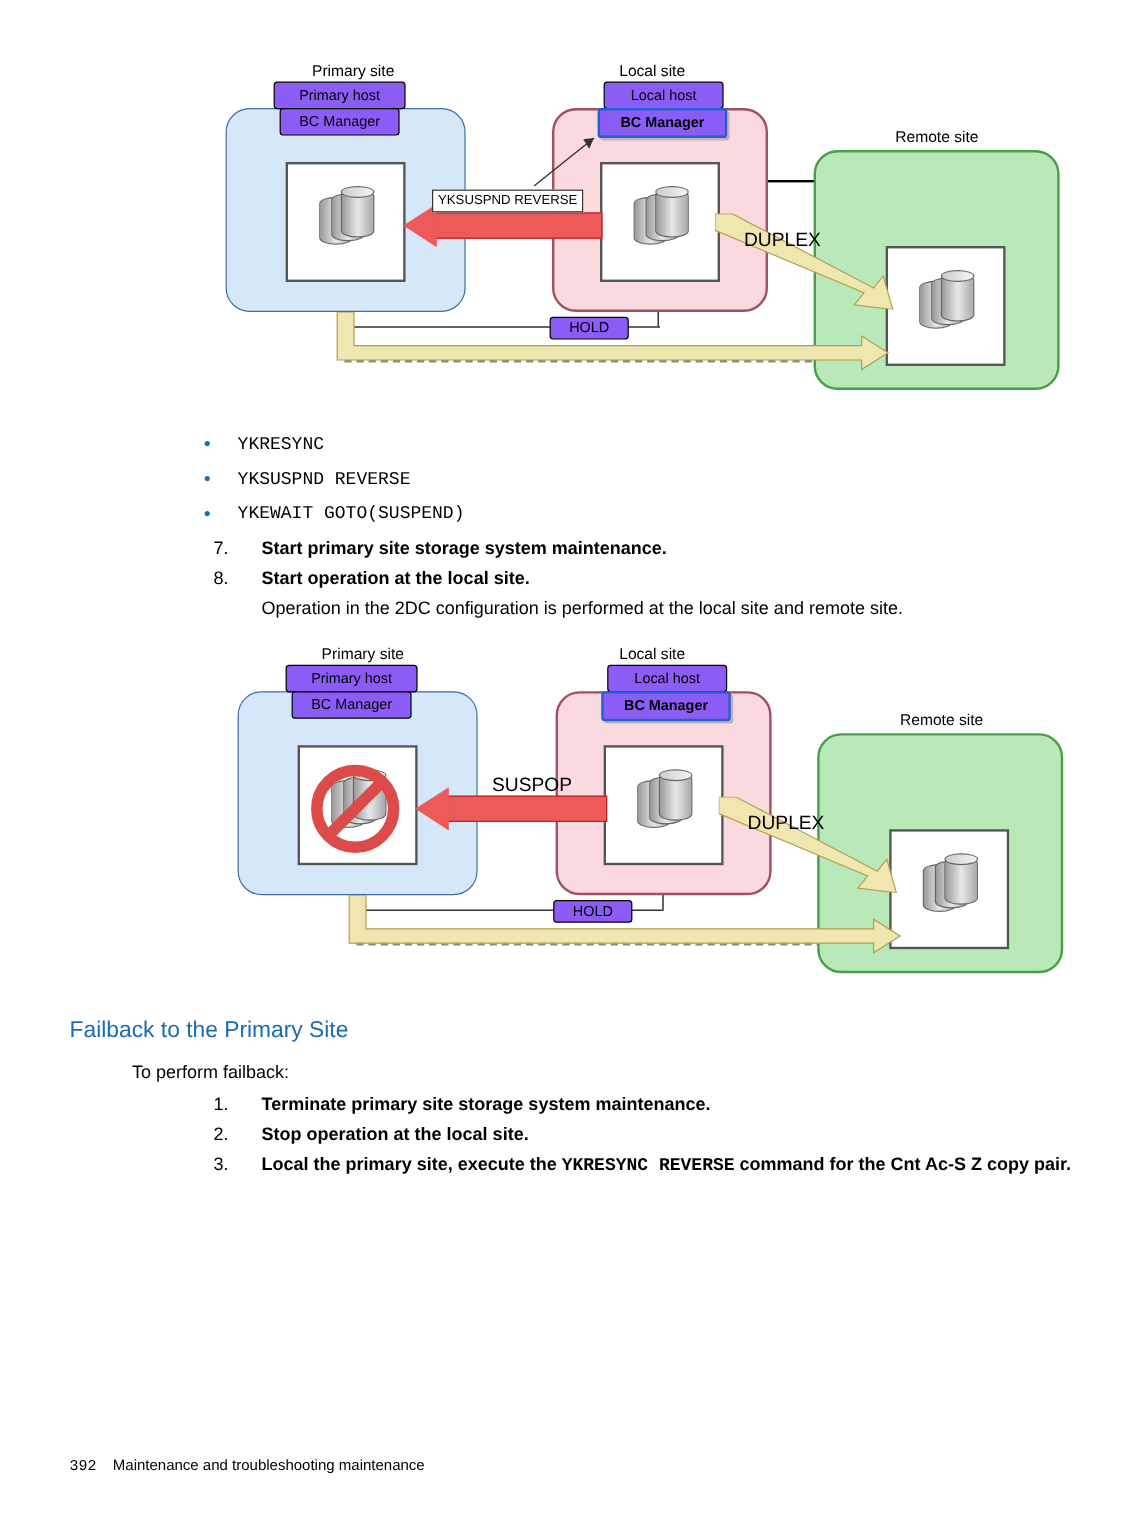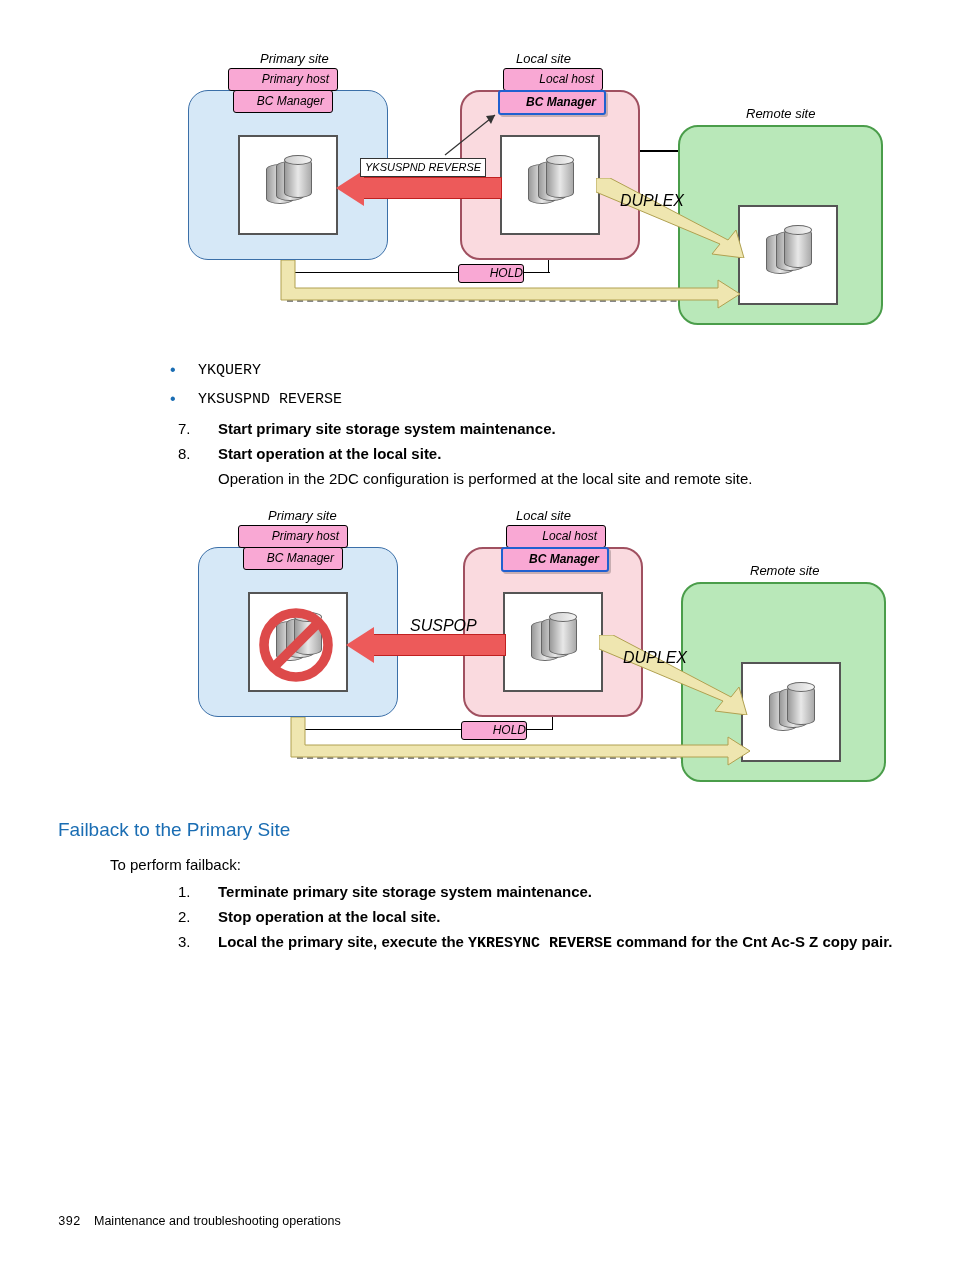--- a/index.html
+++ b/index.html
@@ -13,26 +13,25 @@
     position: relative;
     padding: 50px 50px 30px 58px;
     line-height: 1.4;
   }
   .diagram {
     position: relative;
     margin: 0 auto;
     width: 700px;
     height: 290px;
     margin-bottom: 20px;
-    font-style: italic;
   }
   .site-label { position:absolute; font-size:13px; color:#000; }
   .host-box {
-    position:absolute; border:1px solid #000; background:#f9a8d4;
-    font-size:12px; text-align:right; padding:2px 8px; border-radius:3px;
+    position:absolute; border:1px solid #000; background:#8b5cf6;
+    font-size:12px; text-align:center; padding:2px 8px; border-radius:3px;
     z-index:3;
   }
   .bc-active { font-weight:bold; border:2px solid #2060d0; color:#000; box-shadow:2px 2px 0 rgba(0,0,0,0.2);}
   .primary-block {
     position:absolute; background:#d6e8f7; border:1.5px solid #3b6fa8; border-radius:20px;
     z-index:1;
   }
   .local-block {
     position:absolute; background:#fadadf; border:2px solid #a05060; border-radius:20px;
     z-index:1;
@@ -187,22 +186,23 @@
 
   <div class="dashed-line-v" style="left:109px; top:222px; height:28px;"></div>
   <div class="dashed-line" style="left:109px; top:250px; width:440px;"></div>
 
   <svg style="position:absolute; left:100px; top:210px; width:470px; height:50px; z-index:2;">
     <path d="M3 0 L17 0 L17 28 L440 28 L440 20 L462 34 L440 48 L440 40 L3 40 Z" fill="#efe6b0" stroke="#b0a050" stroke-width="1"></path>
   </svg>
 </div>
 
 <ul class="bullet-list">
-  <li>YKQUERY</li>
+  <li>YKRESYNC</li>
   <li>YKSUSPND REVERSE</li>
+  <li>YKEWAIT GOTO(SUSPEND)</li>
 </ul>
 
 <div class="ordered">
   <div class="row">
     <div class="num">7.</div>
     <div class="txt">Start primary site storage system maintenance.</div>
   </div>
   <div class="row">
     <div class="num">8.</div>
     <div class="txt">Start operation at the local site.</div>
@@ -294,14 +294,14 @@
   <div class="row">
     <div class="num">3.</div>
     <div class="txt">
       <span>Local the primary site, execute the </span><span class="mono">YKRESYNC REVERSE</span><span> command for the Cnt Ac-S Z copy pair.</span>
     </div>
   </div>
 </div>
 
 <div class="footer">
   <span class="pn">392</span>
-  <span>Maintenance and troubleshooting operations</span>
+  <span>Maintenance and troubleshooting maintenance</span>
 </div>
 
 </body></html>

